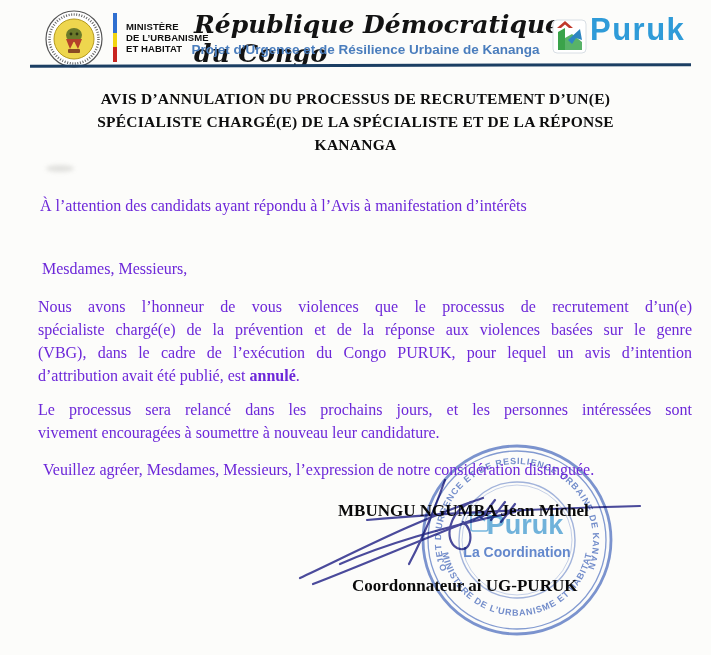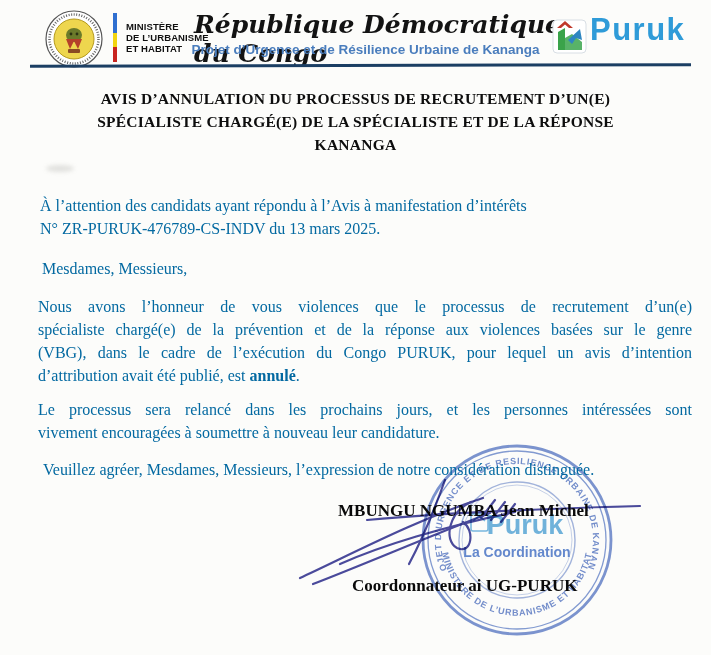--- a/index.html
+++ b/index.html
@@ -21,21 +21,21 @@
     font-family:"Liberation Sans", sans-serif; font-weight:bold; font-size:13.5px; }
   .puruk-icon { position:absolute; left:552px; top:16px; width:36px; height:38px; }
   .puruk-word { position:absolute; left:590px; top:12px; font-family:"Liberation Sans", sans-serif; font-weight:bold; font-size:31px; letter-spacing:1.5px; }
   .rule { position:absolute; left:30px; top:64px; width:661px; height:3px; transform:rotate(-0.15deg); }
 
   
   .doc-title { position:absolute; left:35px; top:87px; width:641px; text-align:center;
     font-weight:bold; font-size:15.5px; line-height:23px; letter-spacing:0.25px; color:#0d0d0d; }
 
   
-  .body-text { font-size:16px; line-height:23px; color:#0369a1; }
+  .body-text { font-size:16px; line-height:23px; color:#6d28d9; }
   .attention { position:absolute; left:40px; top:194px; width:654px; }
   .salutation { position:absolute; left:42px; top:257px; }
   .para1 { position:absolute; left:38px; top:295px; width:654px; }
   .para2 { position:absolute; left:38px; top:398px; width:654px; }
   .closing { position:absolute; left:43px; top:458px; width:660px; }
   .jline { text-align:justify; text-align-last:justify; }
   .z2 { z-index:2; }
 
   
   .sig-name { position:absolute; left:338px; top:501px; font-weight:bold; font-size:17px; color:#0a0a0a; z-index:2; }
@@ -94,21 +94,20 @@
   <div class="doc-title">
     <div>AVIS D’ANNULATION DU PROCESSUS DE RECRUTEMENT D’UN(E)</div>
     <div>SPÉCIALISTE CHARGÉ(E) DE LA SPÉCIALISTE ET DE LA RÉPONSE</div>
     <div>KANANGA</div>
   </div>
 
   <div class="smudge"></div>
 
   <div class="attention body-text z2">
     <div>À l’attention des candidats ayant répondu à l’Avis à manifestation d’intérêts</div>
-    <div>N° ZR-PURUK-476789-CS-INDV du 13 mars 2025.</div>
   </div>
 
   <div class="salutation body-text z2">Mesdames, Messieurs,</div>
 
   <div class="para1 body-text z2">
     <div class="jline">Nous avons l’honneur de vous violences que le processus de recrutement d’un(e)</div>
     <div class="jline">spécialiste chargé(e) de la prévention et de la réponse aux violences basées sur le genre</div>
     <div class="jline">(VBG), dans le cadre de l’exécution du Congo PURUK, pour lequel un avis d’intention</div>
     <div><span>d’attribution avait été publié, est </span><b>annulé</b><span>.</span></div>
   </div>

